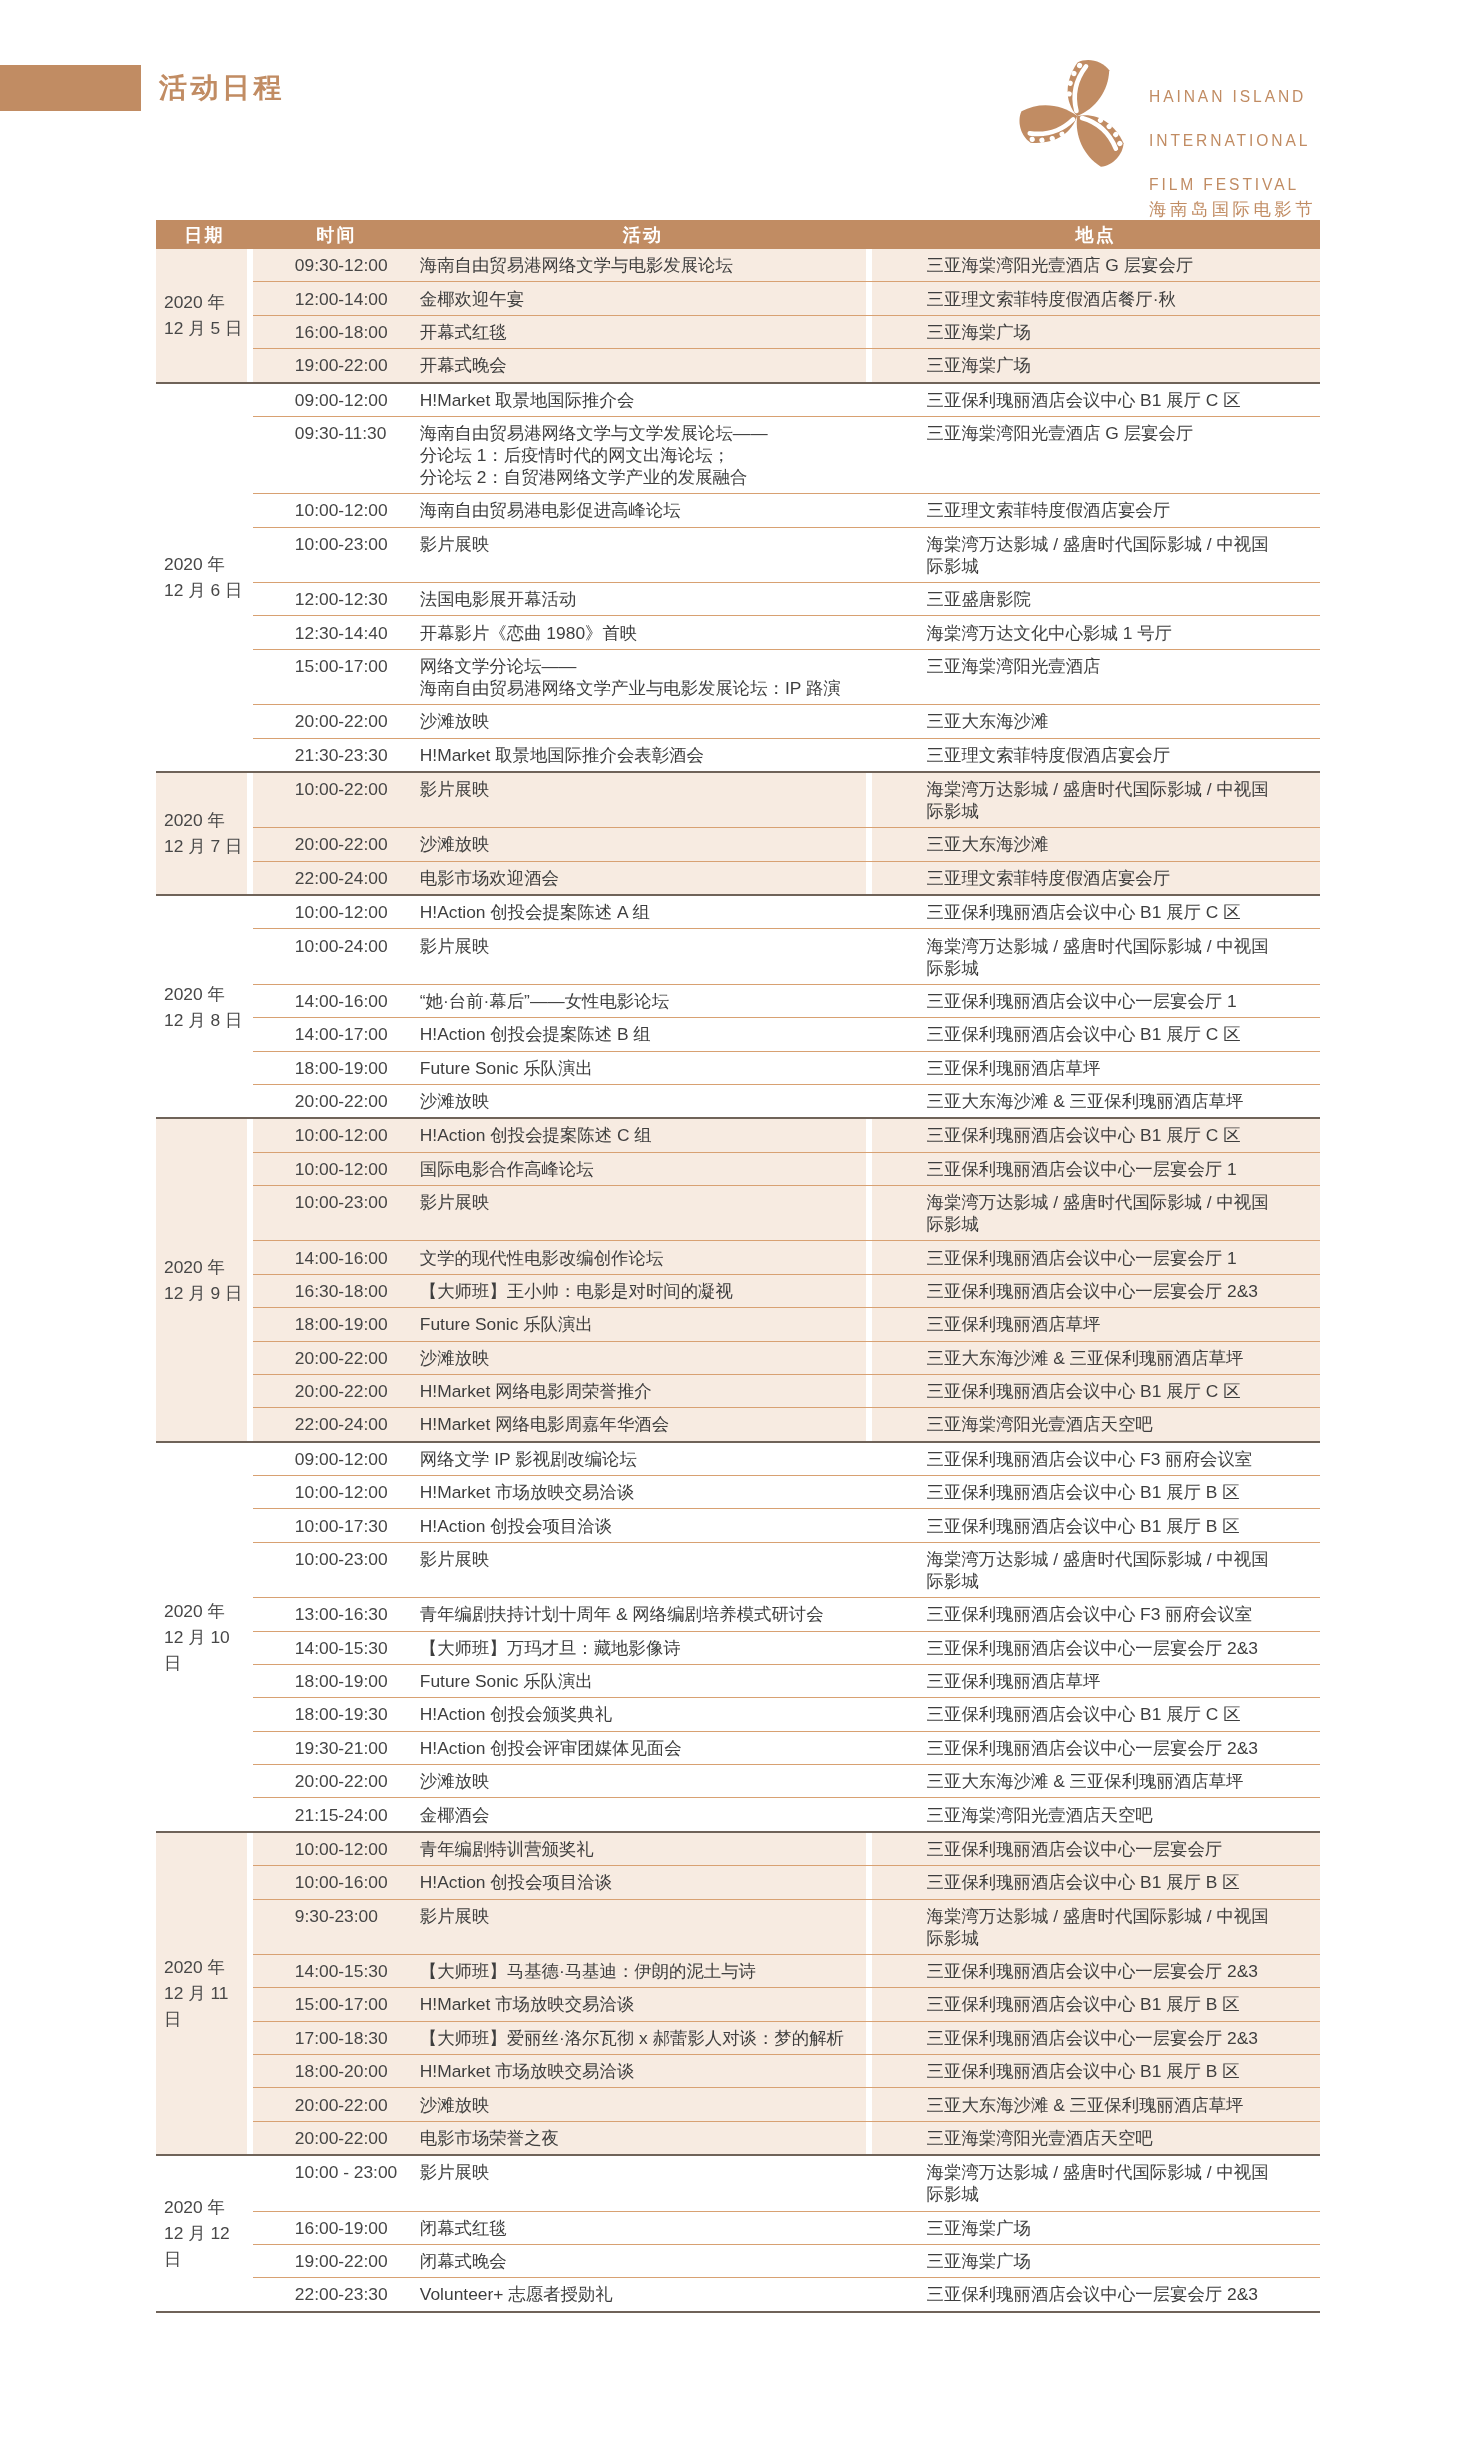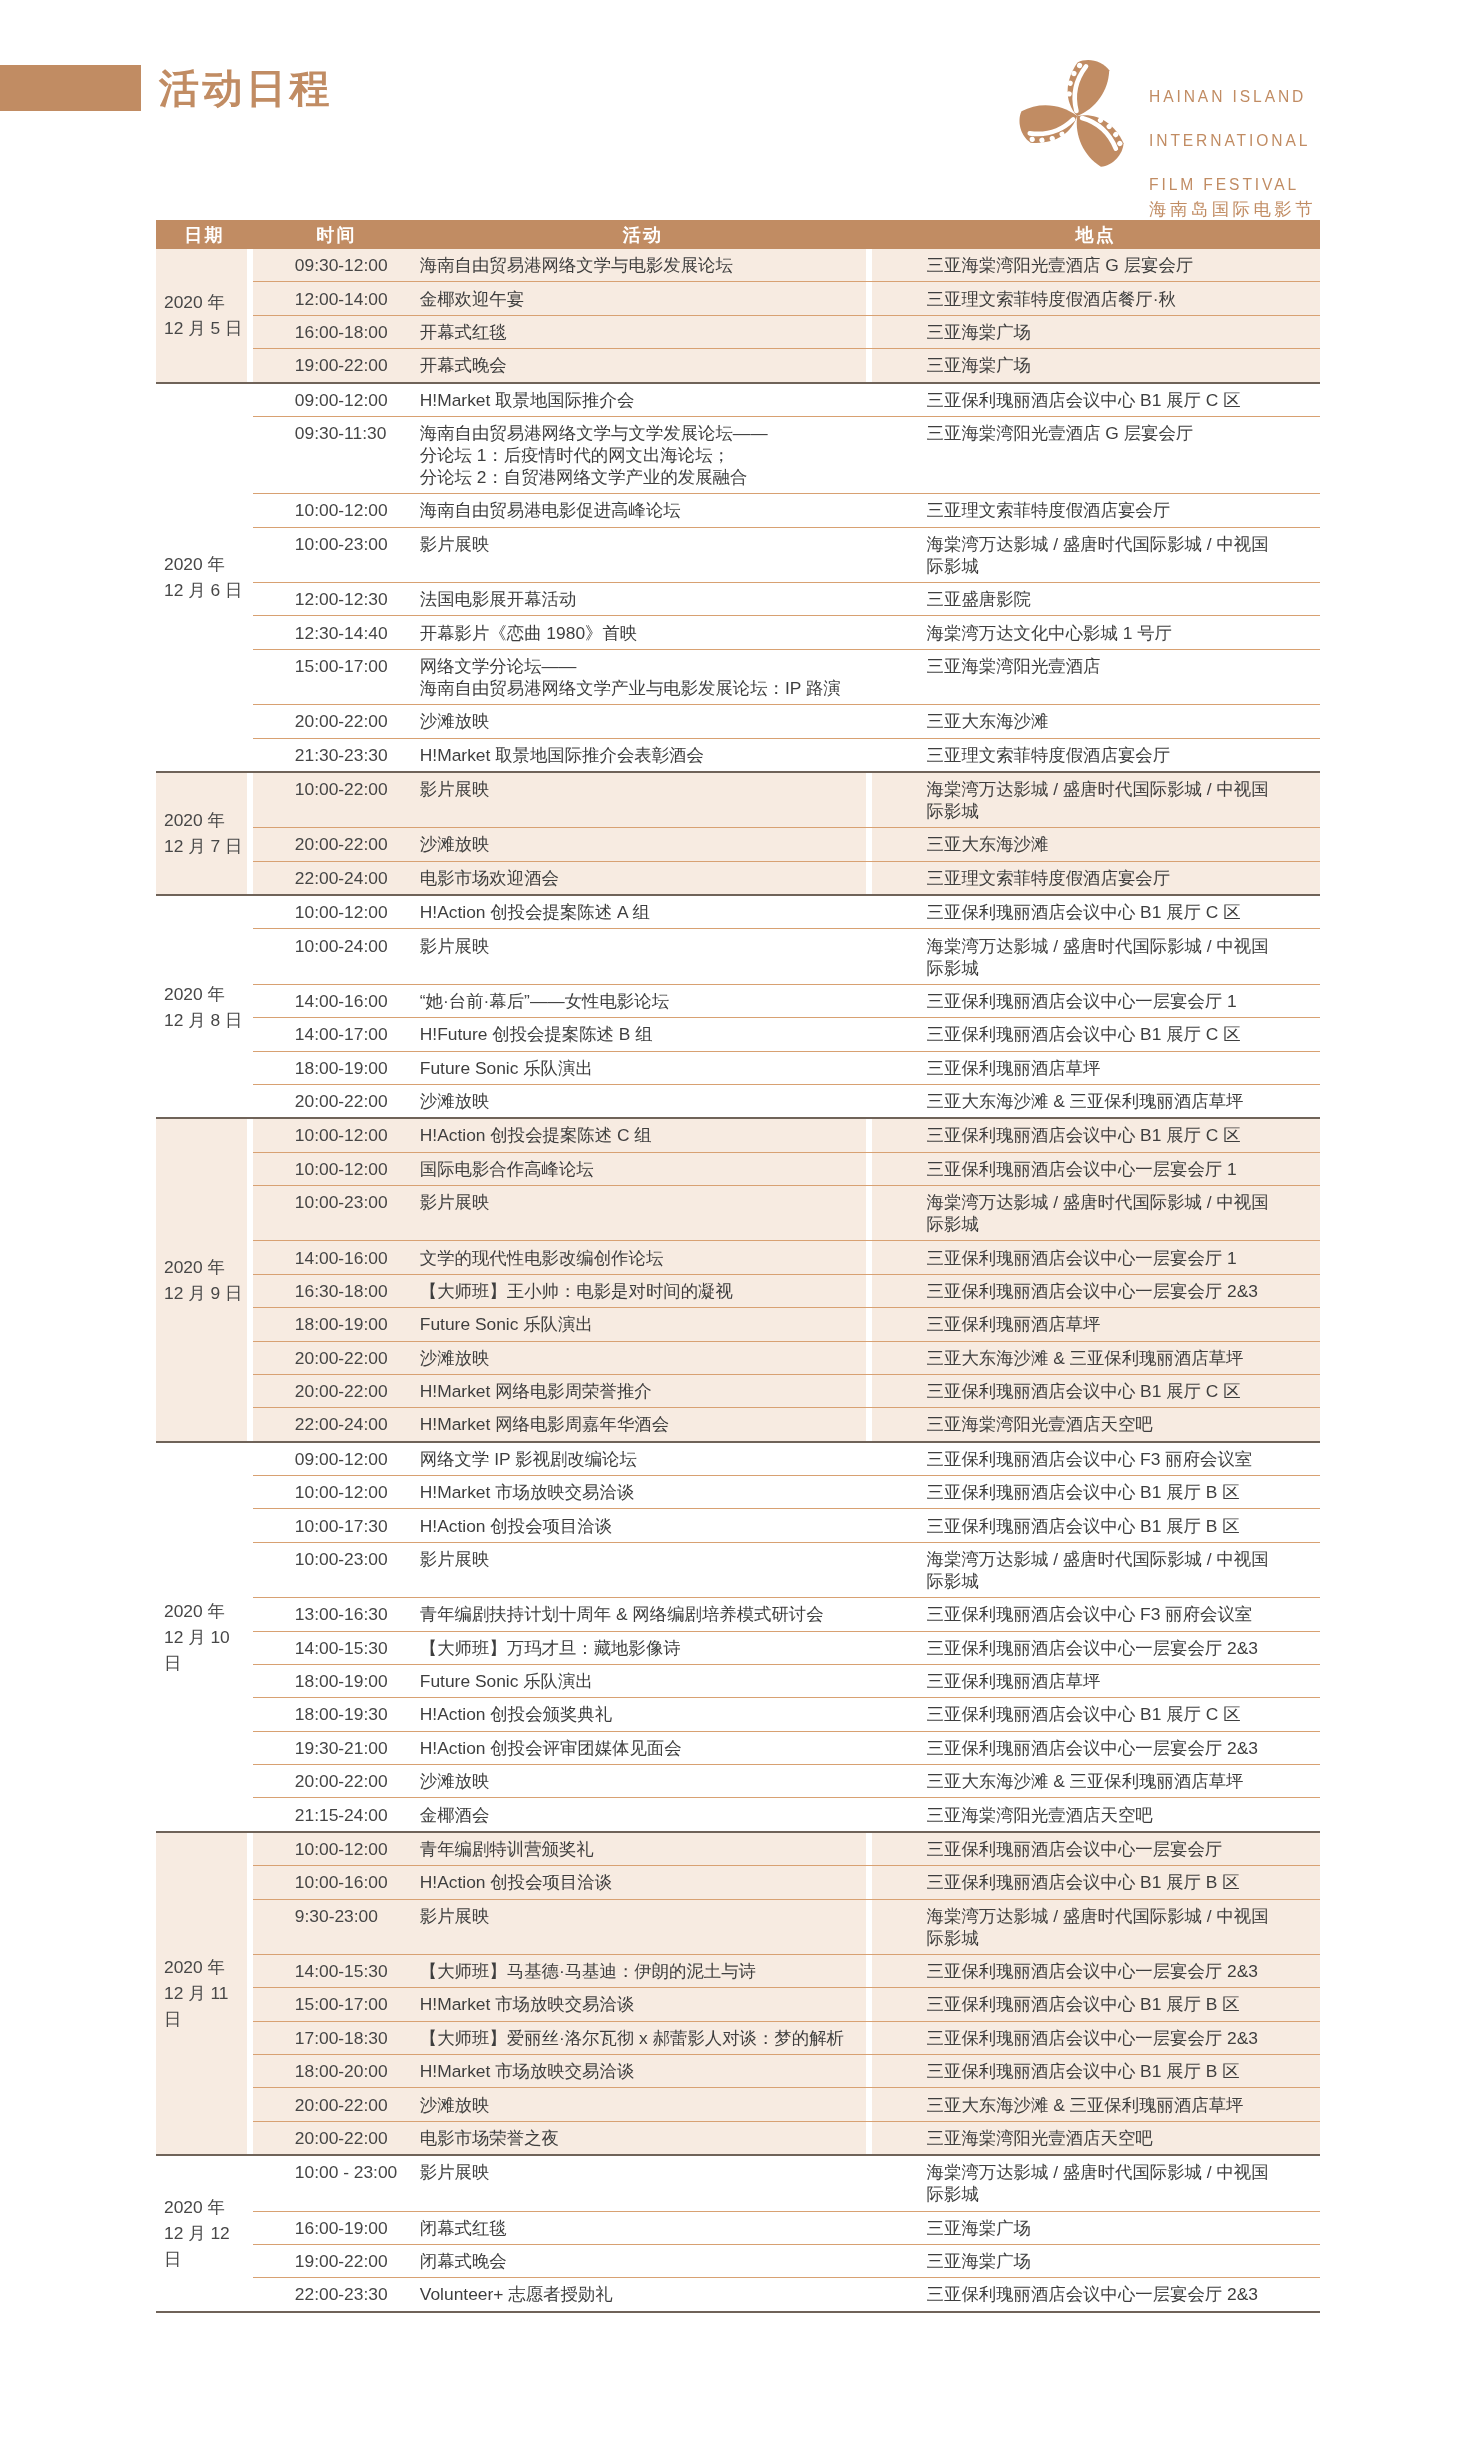--- a/index.html
+++ b/index.html
@@ -9,21 +9,21 @@
     --groupsep:#6F6359;
     --ink:#3E3E3E;
   }
   *{margin:0;padding:0;box-sizing:border-box;}
   html,body{width:1478px;height:2462px;background:#ffffff;
     font-family:"Liberation Sans","DejaVu Sans",sans-serif;color:var(--ink);}
   body{position:relative;overflow:hidden;}
 
   
   .accent-rect{position:absolute;left:0;top:65px;width:141px;height:46px;background:var(--accent);}
-  .page-title{position:absolute;left:159px;top:60px;font-size:40px;line-height:56px;
+  .page-title{position:absolute;left:159px;top:60px;font-size:28px;line-height:56px;
     font-weight:bold;color:var(--accent);letter-spacing:3.5px;}
   .logo{position:absolute;left:1015px;top:51px;width:324px;height:125px;}
   .logo-flower{position:absolute;left:0;top:0;}
   .logo-text{position:absolute;left:134px;top:12.7px;color:var(--accent);}
   .logo-text .en{font-size:15.6px;line-height:22px;letter-spacing:2.9px;font-weight:500;margin-top:22px;}
   .logo-text .cn{font-size:17.4px;line-height:25.5px;letter-spacing:3.5px;margin-top:1.2px;}
 
   
   .schedule{position:absolute;left:156px;top:220px;width:1164px;}
   .thead{display:grid;grid-template-columns:97px 167px 446px 5.8px 448px;
@@ -232,21 +232,21 @@
             <div class="cell location-cell">海棠湾万达影城 / 盛唐时代国际影城 / 中视国际影城</div>
           </div>
           <div class="row">
             <div class="cell time-cell">14:00-16:00</div>
             <div class="cell activity-cell">“她·台前·幕后”——女性电影论坛</div>
             <div class="cell gap-cell"></div>
             <div class="cell location-cell">三亚保利瑰丽酒店会议中心一层宴会厅 1</div>
           </div>
           <div class="row">
             <div class="cell time-cell">14:00-17:00</div>
-            <div class="cell activity-cell">H!Future 创投会提案陈述 B 组</div>
+            <div class="cell activity-cell">H!Action 创投会提案陈述 B 组</div>
             <div class="cell gap-cell"></div>
             <div class="cell location-cell">三亚保利瑰丽酒店会议中心 B1 展厅 C 区</div>
           </div>
           <div class="row">
             <div class="cell time-cell">18:00-19:00</div>
             <div class="cell activity-cell">Future Sonic 乐队演出</div>
             <div class="cell gap-cell"></div>
             <div class="cell location-cell">三亚保利瑰丽酒店草坪</div>
           </div>
           <div class="row">

